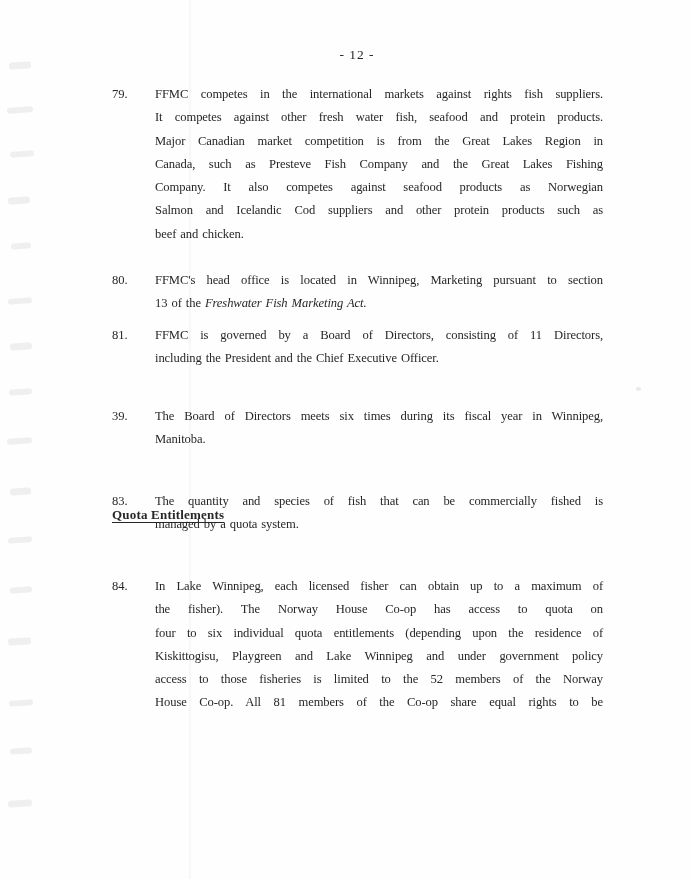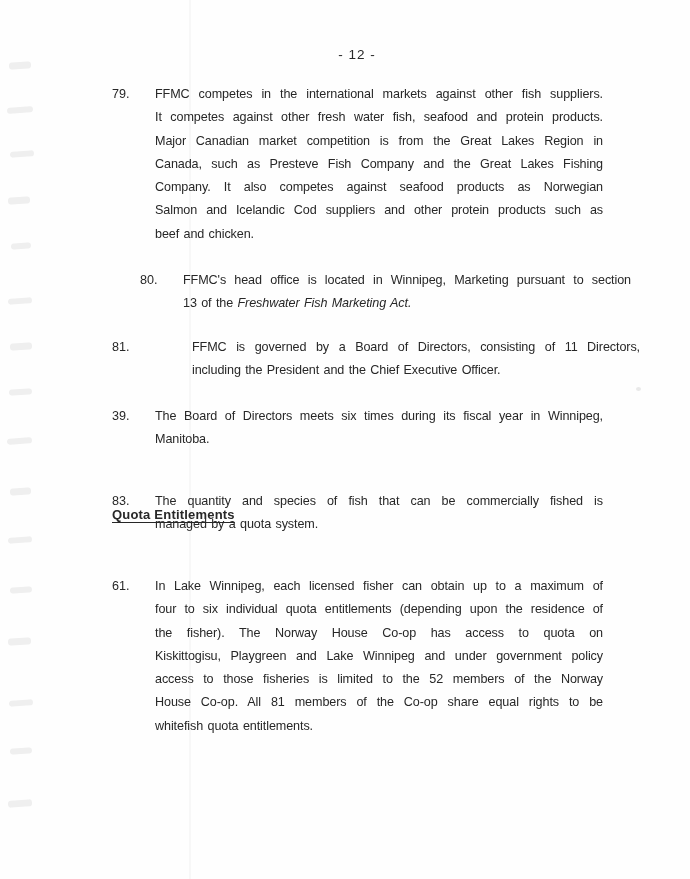--- a/index.html
+++ b/index.html
@@ -6,21 +6,21 @@
     margin: 0;
     padding: 0;
     background: #ffffff;
   }
   .page {
     position: relative;
     width: 690px;
     height: 879px;
     background: #fefefe;
     overflow: hidden;
-    font-family: Liberation Sans, sans-serif;
+    font-family: Liberation Serif, serif;
     color: #272727;
   }
   
   .v-streak {
     position: absolute;
     top: 0;
     left: 189px;
     width: 2px;
     height: 879px;
     background: #f7f7f7;
@@ -90,22 +90,22 @@
     top: 475px;
     font-size: 13px;
     line-height: 23.3px;
     font-weight: bold;
     letter-spacing: 0.2px;
     text-decoration: underline;
     text-underline-offset: 3px;
     margin-top: 28px;
   }
   .p79 { top: 83px; }
-  .p80 { top: 269px; margin-left: 28px; }
-  .p81 { top: 336px; gap: 37px; }
+  .p80 { top: 269px; }
+  .p81 { top: 324px; }
   .p82 { top: 405px; }
   .p83 { top: 490px; }
   .p84 { top: 575px; }
 </style>
 </head>
 <body>
 
 <div class="page">
 
   <div class="v-streak"></div>
@@ -125,21 +125,21 @@
   <div class="smudge" style="left:9px;  top:700px; width:24px; height:6px;"></div>
   <div class="smudge" style="left:10px; top:748px; width:22px; height:6px;"></div>
   <div class="smudge" style="left:8px;  top:800px; width:24px; height:7px;"></div>
   <div class="dot-artifact"></div>
 
   <div class="page-number">- 12 -</div>
 
   <div class="para p79">
     <div class="pnum">79.</div>
     <div class="ptext">
-      <div class="jline">FFMC competes in the international markets against other fish suppliers.</div>
+      <div class="jline">FFMC competes in the international markets against rights fish suppliers.</div>
       <div class="jline">It competes against other fresh water fish, seafood and protein products.</div>
       <div class="jline">Major Canadian market competition is from the Great Lakes Region in</div>
       <div class="jline">Canada, such as Presteve Fish Company and the Great Lakes Fishing</div>
       <div class="jline">Company.  It also competes against seafood products as Norwegian</div>
       <div class="jline">Salmon and Icelandic Cod suppliers and other protein products such as</div>
       <div class="jline last">beef and chicken.</div>
     </div>
   </div>
 
   <div class="para p80">
@@ -170,25 +170,24 @@
 
   <div class="para p83">
     <div class="pnum">83.</div>
     <div class="ptext">
       <div class="jline">The quantity and species of fish that can be commercially fished is</div>
       <div class="jline last">managed by a quota system.</div>
     </div>
   </div>
 
   <div class="para p84">
-    <div class="pnum">61.</div>
+    <div class="pnum">84.</div>
     <div class="ptext">
       <div class="jline">In Lake Winnipeg, each licensed fisher can obtain up to a maximum of</div>
+      <div class="jline">the fisher).  The Norway House Co-op has access to quota on</div>
       <div class="jline">four to six individual quota entitlements (depending upon the residence of</div>
-      <div class="jline">the fisher).  The Norway House Co-op has access to quota on</div>
       <div class="jline">Kiskittogisu, Playgreen and Lake Winnipeg and under government policy</div>
       <div class="jline">access to those fisheries is limited to the 52 members of the Norway</div>
       <div class="jline">House Co-op.  All 81 members of the Co-op share equal rights to be</div>
-      <div class="jline last">whitefish quota entitlements.</div>
     </div>
   </div>
 
 </div>
 
 </body></html>

